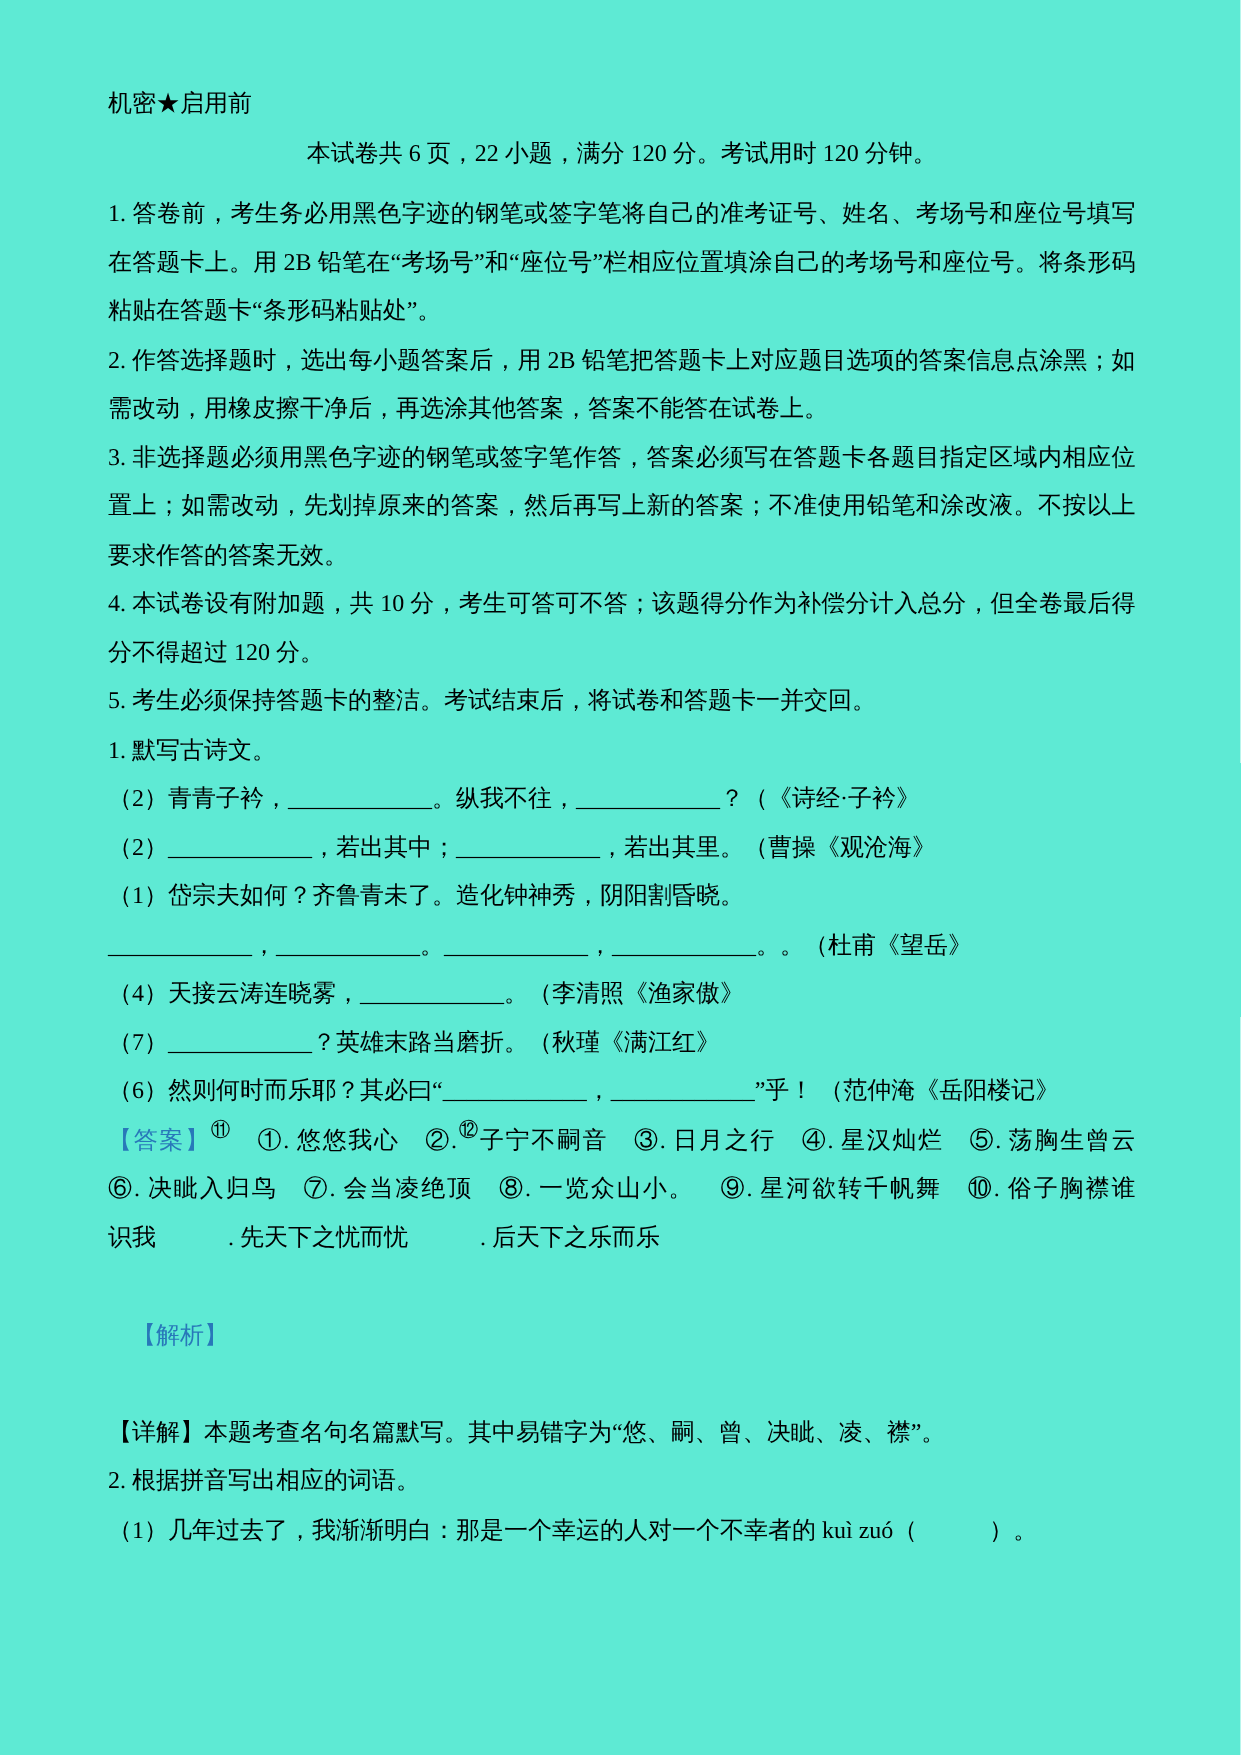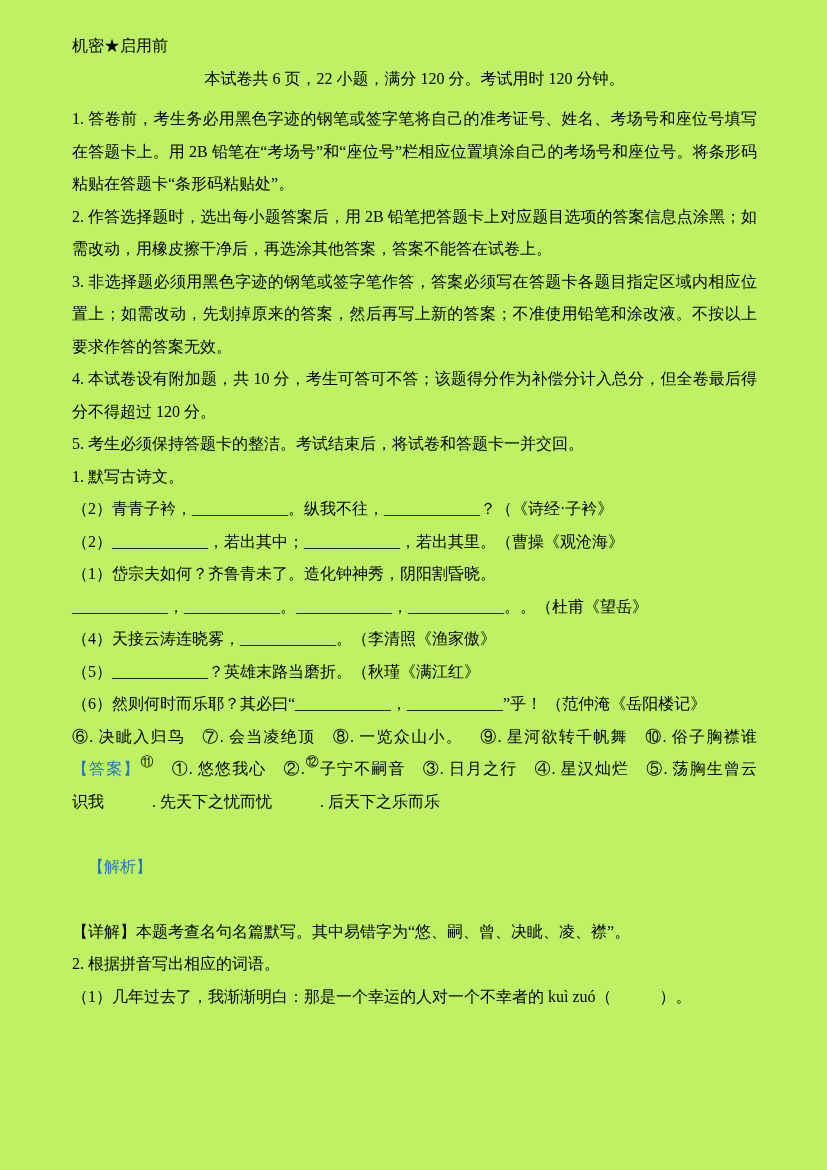--- a/index.html
+++ b/index.html
@@ -1,22 +1,22 @@
 <!DOCTYPE html>
 <html><head>
 <meta charset="utf-8">
 <style>
   html, body { margin: 0; padding: 0; background: #ffffff; }
   .doc {
     position: relative;
     width: 827px;
     height: 1170px;
     box-sizing: border-box;
-    padding: 36px 70px 0 72px;
-    background: #bef264;
+    padding: 60px 70px 0 72px;
+    background: #5eead4;
     font-family: "Liberation Serif", "DejaVu Serif", serif;
     font-size: 16px;
     color: #000000;
     overflow: hidden;
   }
   .notice { line-height: 20px; margin-bottom: 12px; }
   .title  { font-size: 21px; font-weight: bold; text-align: center; margin: 0 0 15px 0; line-height: 28px; }
   .subtitle { font-size: 16px; text-align: center; margin: 0 0 13px 0; line-height: 22px; }
   .line  { line-height: 32.5px; white-space: pre-wrap; }
   .para  { line-height: 32.5px; text-align: justify; }
@@ -42,28 +42,28 @@
   <div class="para">5. 考生必须保持答题卡的整洁。考试结束后，将试卷和答题卡一并交回。</div>
 
 
   <div class="line">1. 默写古诗文。</div>
 
   <div class="line">（2）青青子衿，____________。纵我不往，____________？（《诗经·子衿》</div>
   <div class="line">（2）____________，若出其中；____________，若出其里。（曹操《观沧海》</div>
   <div class="line">（1）岱宗夫如何？齐鲁青未了。造化钟神秀，阴阳割昏晓。</div>
   <div class="line">____________，____________。____________，____________。。（杜甫《望岳》</div>
   <div class="line">（4）天接云涛连晓雾，____________。（李清照《渔家傲》</div>
-  <div class="line">（5）____________？英雄末路当磨折。（秋瑾《满江红》</div>
+  <div class="line">（7）____________？英雄末路当磨折。（秋瑾《满江红》</div>
   <div class="line">（6）然则何时而乐耶？其必曰“____________，____________”乎！ （范仲淹《岳阳楼记》</div>
 
   <div>
-    <div class="jline">⑥. 决眦入归鸟　⑦. 会当凌绝顶　⑧. 一览众山小。　⑨. 星河欲转千帆舞　⑩. 俗子胸襟谁</div>
     <div class="jline">
       <span class="blue">【答案】</span><span class="sup">⑪</span><span>　①. 悠悠我心　②.</span><span class="sup">⑫</span><span>子宁不嗣音　③. 日月之行　④. 星汉灿烂　⑤. 荡胸生曾云</span>
     </div>
+    <div class="jline">⑥. 决眦入归鸟　⑦. 会当凌绝顶　⑧. 一览众山小。　⑨. 星河欲转千帆舞　⑩. 俗子胸襟谁</div>
     <div class="line">识我　　　. 先天下之忧而忧　　　. 后天下之乐而乐</div>
   </div>
 
   <div class="line">
     <span class="blue">【解析】</span>
   </div>
 
   <div class="para">
     <span>【详解】</span><span>本题考查名句名篇默写。其中易错字为“悠、嗣、曾、决眦、凌、襟”。</span>
   </div>

